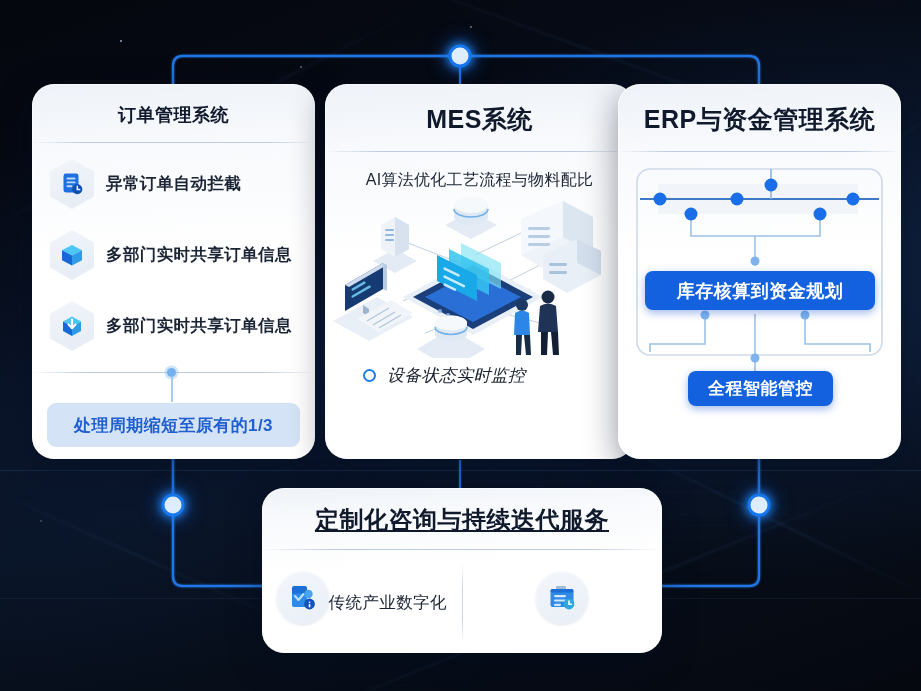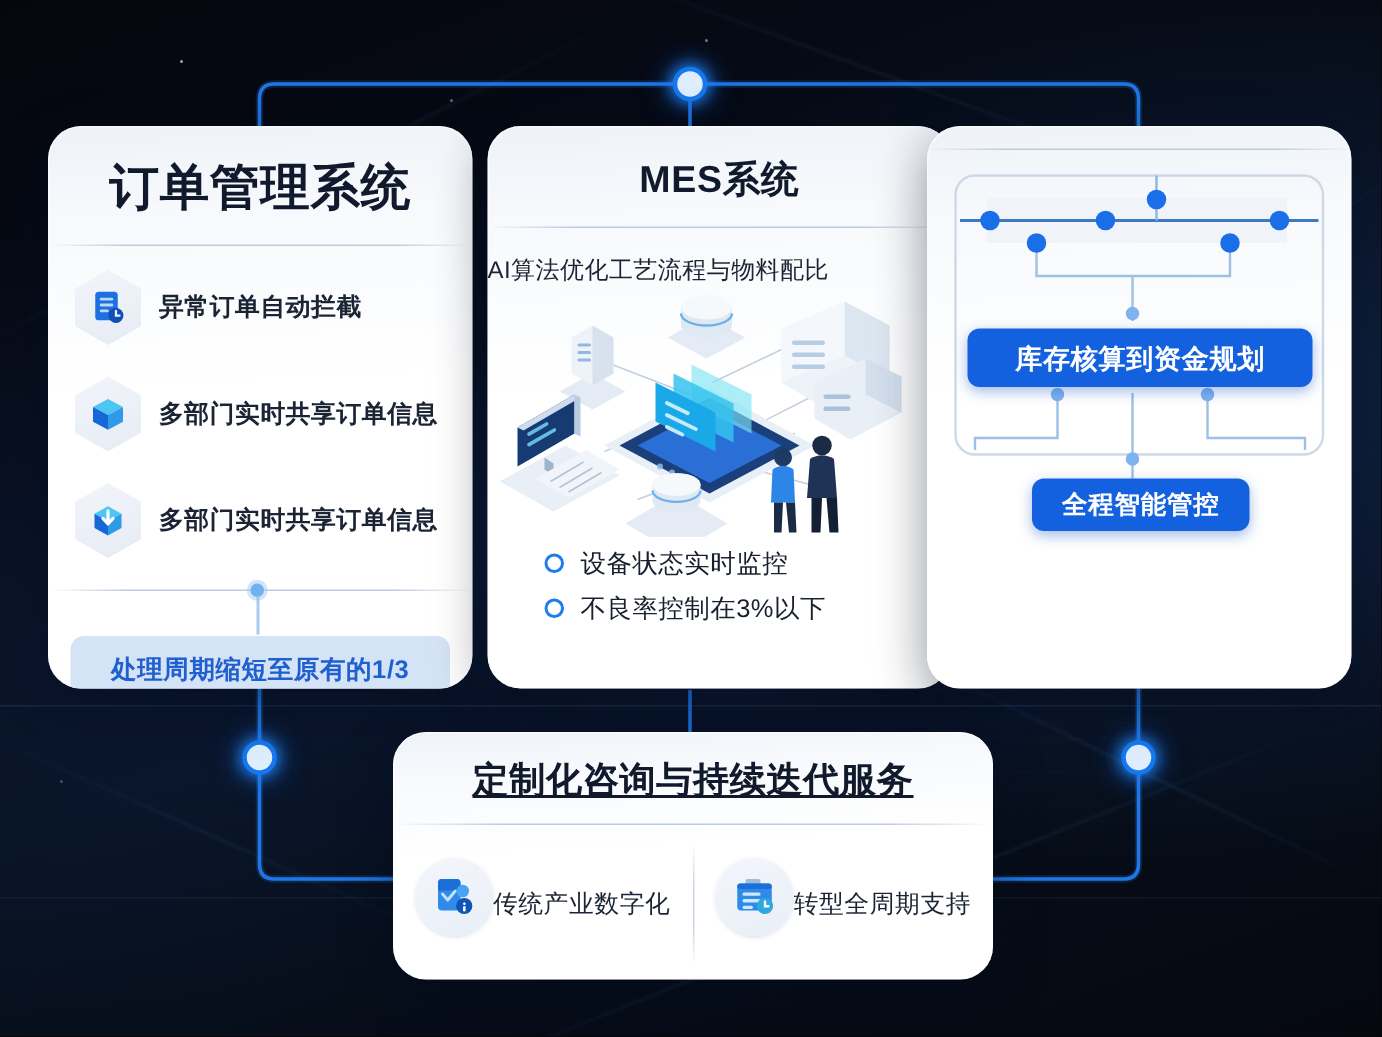--- a/index.html
+++ b/index.html
@@ -45,21 +45,21 @@
   
   .card{position:absolute;border-radius:22px;
     background:linear-gradient(177deg,#eef2f8 0%,#f7f9fc 16%,#ffffff 46%,#ffffff 100%);
     box-shadow:0 10px 34px rgba(0,10,30,.45),0 0 0 1px rgba(255,255,255,.55) inset;
     overflow:hidden;}
   .card-title{text-align:center;font-weight:bold;color:#101a2c;letter-spacing:.5px;}
   .divider{height:1px;background:linear-gradient(90deg,rgba(190,205,225,0) 0%,rgba(183,198,220,.9) 18%,rgba(183,198,220,.9) 82%,rgba(190,205,225,0) 100%);}
 
   
   #card-order{left:32px;top:84px;width:283px;height:375px;}
-  #card-order .card-title{font-size:33px;padding-top:19px;}
+  #card-order .card-title{font-size:18px;padding-top:19px;}
   #card-order .divider{margin:15px 0 0 0;}
   .feat-list{padding:16px 0 0 18px;font-weight:bold;}
   .feat{display:flex;align-items:center;margin-bottom:21px;}
   .hexwrap{position:relative;width:44px;height:50px;flex:0 0 44px;margin-right:12px;}
   .hex{position:absolute;inset:0;
     -webkit-clip-path:polygon(50% 0%,100% 25%,100% 75%,50% 100%,0% 75%,0% 25%);
             clip-path:polygon(50% 0%,100% 25%,100% 75%,50% 100%,0% 75%,0% 25%);
     background:linear-gradient(160deg,#f2f5fa 0%,#e6ecf5 100%);
     box-shadow:0 1px 3px rgba(80,110,150,.25);}
   .hex-ic{position:absolute;left:50%;top:50%;transform:translate(-50%,-50%);}
@@ -69,24 +69,24 @@
     background:#73b0ef;box-shadow:0 0 0 2.5px rgba(150,198,245,.45);}
   .tl-stem{position:absolute;left:139px;top:4px;width:1.5px;height:26px;background:rgba(150,190,235,.8);}
   .pill{margin:30px 15px 0 15px;height:44px;border-radius:9px;
     background:#d5e3f7;display:flex;align-items:center;justify-content:center;
     color:#1f5fd0;font-size:17px;font-weight:bold;letter-spacing:.4px;}
 
   
   #card-mes{left:325px;top:84px;width:309px;height:375px;}
   #card-mes .card-title{font-size:25px;padding-top:19px;}
   #card-mes .divider{margin:15px 0 0 0;}
-  .mes-sub{font-size:16px;color:#1b2434;padding-top:18px;letter-spacing:.3px;}
+  .mes-sub{text-align:center;font-size:16px;color:#1b2434;padding-top:18px;letter-spacing:.3px;}
   .mes-illus{position:relative;width:283px;height:165px;margin-top:2px;}
   .mes-bullets{padding:6px 0 0 38px;}
-  .bullet{display:flex;align-items:center;margin-bottom:7px;}
+  .bullet{display:flex;align-items:center;margin-bottom:7px;font-style:italic;}
   .bdot{width:9px;height:9px;border-radius:50%;border:2.5px solid #1e7bf0;background:#fff;margin-right:11px;flex:0 0 9px;}
   .btext{font-size:17px;color:#18202e;letter-spacing:.3px;}
 
   
   #card-erp{left:618px;top:84px;width:283px;height:375px;}
   #card-erp .card-title{font-size:25px;padding-top:19px;}
   #card-erp .divider{margin:15px 0 0 0;}
   .erp-sub{text-align:center;font-size:16px;color:#1b2434;padding-top:18px;letter-spacing:.3px;}
   .erp-diagram{position:relative;width:251px;height:245px;margin:14px auto 0 auto;}
   .erp-tag{position:absolute;border-radius:8px;background:#1461e0;color:#fff;
@@ -309,28 +309,25 @@
           <path d="M226 139 h7 l1 23 h-6 Z" fill="#131f33"></path>
         </g>
       </svg>
     </div>
 
     <div class="mes-bullets">
       <div class="bullet">
         <div class="bdot"></div>
         <div class="btext">设备状态实时监控</div>
       </div>
-      <div class="bullet">
-        <div class="bdot"></div>
-        <div class="btext">不良率控制在3%以下</div>
-      </div>
     </div>
   </div>
 
   <div class="card" id="card-erp">
+    <div class="card-title">ERP与资金管理系统</div>
     <div class="divider"></div>
 
     <div class="erp-diagram">
       <svg width="251" height="245" viewBox="0 0 251 245" style="position:absolute;left:0;top:0;">
         <rect x="3" y="3" width="245" height="186" rx="13" fill="none" stroke="#cdd9e8" stroke-width="1.6"></rect>
         <rect x="24" y="18" width="200" height="30" fill="#eef2f7" opacity=".85"></rect>
         <path d="M6 33 H245" stroke="#3f78c4" stroke-width="2"></path>
         <path d="M137 3 V33" stroke="#8fb5e2" stroke-width="1.6" fill="none"></path>
         <path d="M57 48 V70 H186 V48" stroke="#9cc0e6" stroke-width="1.6" fill="none"></path>
         <path d="M121 70 V100" stroke="#9cc0e6" stroke-width="1.6" fill="none"></path>
@@ -385,18 +382,17 @@
             <rect x="3.5" y="6" width="23" height="3.6" rx="1.8" fill="#1d6fd8"></rect>
             <g fill="#cfe7ff">
                 <rect x="7" y="12" width="12" height="2.2" rx="1.1"></rect>
                 <rect x="7" y="16.4" width="12" height="2.2" rx="1.1"></rect>
                 <rect x="7" y="20.8" width="7" height="2.2" rx="1.1"></rect>
               </g>
             <circle cx="22" cy="21" r="5.4" fill="#2fa8e0"></circle>
             <path d="M22 18 v3.2 h2.3" stroke="#ffffff" stroke-width="1.6" fill="none" stroke-linecap="round"></path>
           </svg>
         </div>
-        <div class="svc-label">转型全周期支持</div>
       </div>
     </div>
   </div>
 
 </div>
 
 </body></html>

